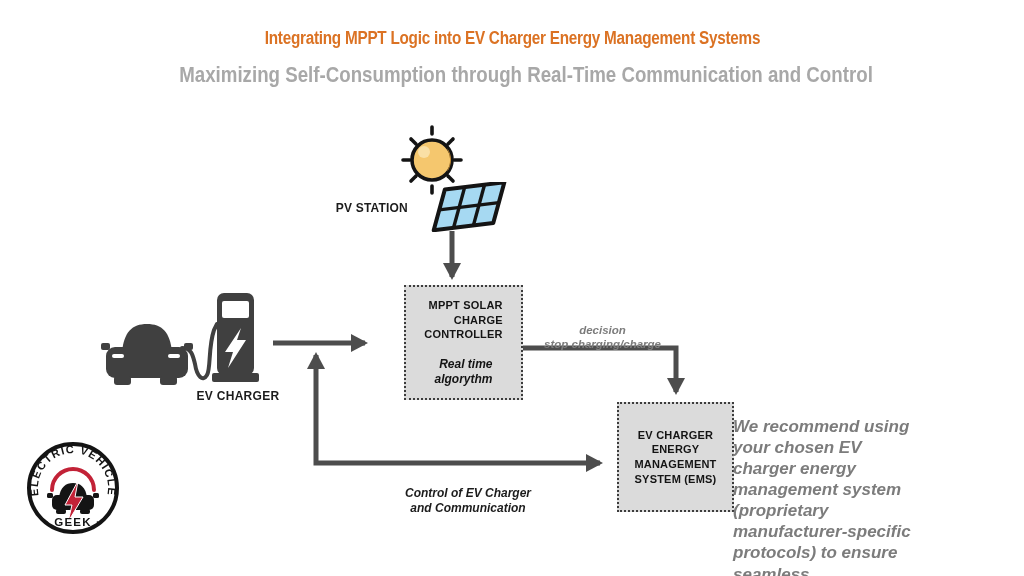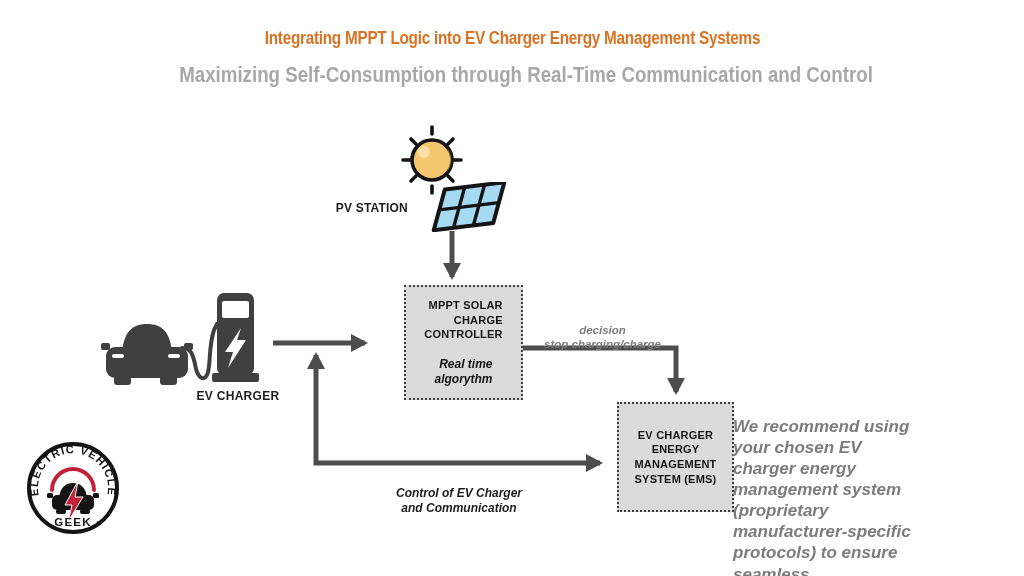--- a/index.html
+++ b/index.html
@@ -109,21 +109,21 @@
   <div class="abs dash-box" style="left:617px;top:402px;width:117px;height:110px;">
     <div class="box-title">EV CHARGER
 ENERGY
 MANAGEMENT
 SYSTEM (EMS)</div>
   </div>
 
   <div class="abs flow-label gray-label" style="left:495px;top:305px;width:215px;">decision
 stop charging/charge</div>
 
-  <div class="abs flow-label black-label" style="left:354px;top:468px;width:210px;">Control of EV Charger
+  <div class="abs flow-label black-label" style="left:363px;top:468px;width:210px;">Control of EV Charger
 and Communication</div>
 
   <div class="abs note-text" style="left:733px;top:416px;width:212px;">We recommend using your chosen EV
 charger energy management system
 (proprietary manufacturer-specific
 protocols) to ensure seamless
 integration, faster response times,
 and full feature compatibility</div>
 
   <svg class="abs" style="left:25px;top:440px" width="96" height="96" viewBox="0 0 96 96">

